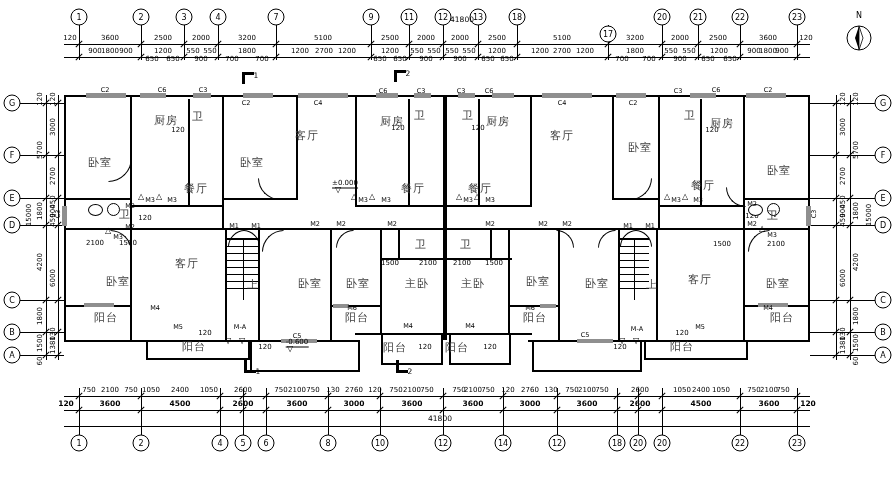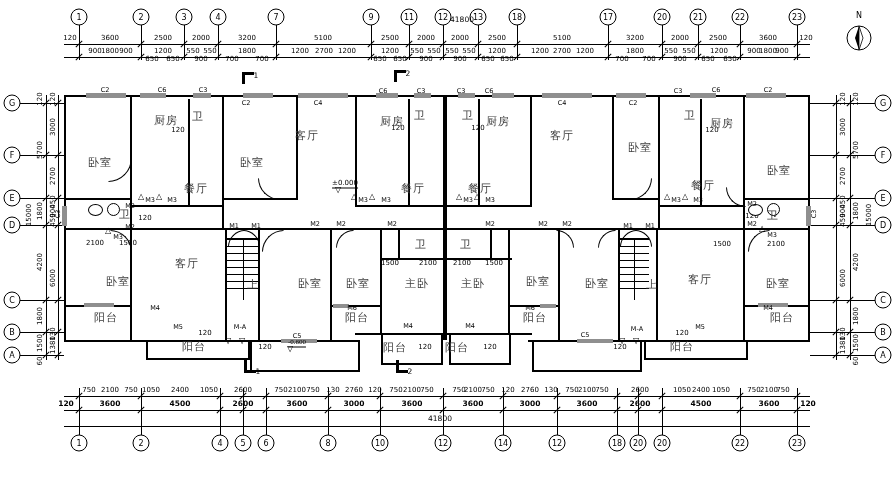--- a/index.html
+++ b/index.html
@@ -89,21 +89,21 @@
     <div class="tick" style="left: 478px; top: 44px;"></div>
     <div class="tick" style="left: 478px; top: 57px;"></div>
     <div class="bubble" style="left: 478px; top: 17px;">13</div>
     <div class="line" style="left: 517px; top: 25px; width: 1px; height: 35px;"></div>
     <div class="tick" style="left: 517px; top: 44px;"></div>
     <div class="tick" style="left: 517px; top: 57px;"></div>
     <div class="bubble" style="left: 517px; top: 17px;">18</div>
     <div class="line" style="left: 608px; top: 25px; width: 1px; height: 35px;"></div>
     <div class="tick" style="left: 608px; top: 44px;"></div>
     <div class="tick" style="left: 608px; top: 57px;"></div>
-    <div class="bubble" style="left: 608px; top: 17px;">17</div>
+    <div class="bubble" style="left: 608px; top: 34px;">17</div>
     <div class="line" style="left: 662px; top: 25px; width: 1px; height: 35px;"></div>
     <div class="tick" style="left: 662px; top: 44px;"></div>
     <div class="tick" style="left: 662px; top: 57px;"></div>
     <div class="bubble" style="left: 662px; top: 17px;">20</div>
     <div class="line" style="left: 698px; top: 25px; width: 1px; height: 35px;"></div>
     <div class="tick" style="left: 698px; top: 44px;"></div>
     <div class="tick" style="left: 698px; top: 57px;"></div>
     <div class="bubble" style="left: 698px; top: 17px;">21</div>
     <div class="line" style="left: 740px; top: 25px; width: 1px; height: 35px;"></div>
     <div class="tick" style="left: 740px; top: 44px;"></div>
@@ -597,21 +597,21 @@
     <div class="lbl code" style="left: 408px; top: 326px;">M4</div>
     <div class="lbl code" style="left: 470px; top: 326px;">M4</div>
     <div class="lbl code" style="left: 768px; top: 308px;">M4</div>
     <div class="lbl code" style="left: 178px; top: 327px;">M5</div>
     <div class="lbl code" style="left: 700px; top: 327px;">M5</div>
     <div class="lbl code" style="left: 352px; top: 308px;">M6</div>
     <div class="lbl code" style="left: 530px; top: 308px;">M6</div>
     <div class="lbl code" style="left: 240px; top: 327px;">M-A</div>
     <div class="lbl code" style="left: 637px; top: 329px;">M-A</div>
     <div class="lbl lvl" style="left: 345px; top: 184px;">±0.000</div>
-    <div class="lbl lvl" style="left: 297px; top: 343px; font-family: Liberation Serif, serif;">-0.600</div>
+    <div class="lbl lvl" style="left: 297px; top: 343px;">-0.600</div>
     <div class="secmark" style="left: 242px; top: 72px; width: 12px; height: 2.5px;"></div>
     <div class="secmark" style="left: 242px; top: 72px; width: 2.5px; height: 12px;"></div>
     <div class="lbl total" style="left: 256px; top: 76px;">1</div>
     <div class="secmark" style="left: 394px; top: 70px; width: 12px; height: 2.5px;"></div>
     <div class="secmark" style="left: 394px; top: 70px; width: 2.5px; height: 12px;"></div>
     <div class="lbl total" style="left: 408px; top: 74px;">2</div>
     <div class="secmark" style="left: 244px; top: 370px; width: 12px; height: 2.5px;"></div>
     <div class="secmark" style="left: 244px; top: 360px; width: 2.5px; height: 12px;"></div>
     <div class="lbl total" style="left: 258px; top: 372px;">1</div>
     <div class="secmark" style="left: 396px; top: 370px; width: 12px; height: 2.5px;"></div>

